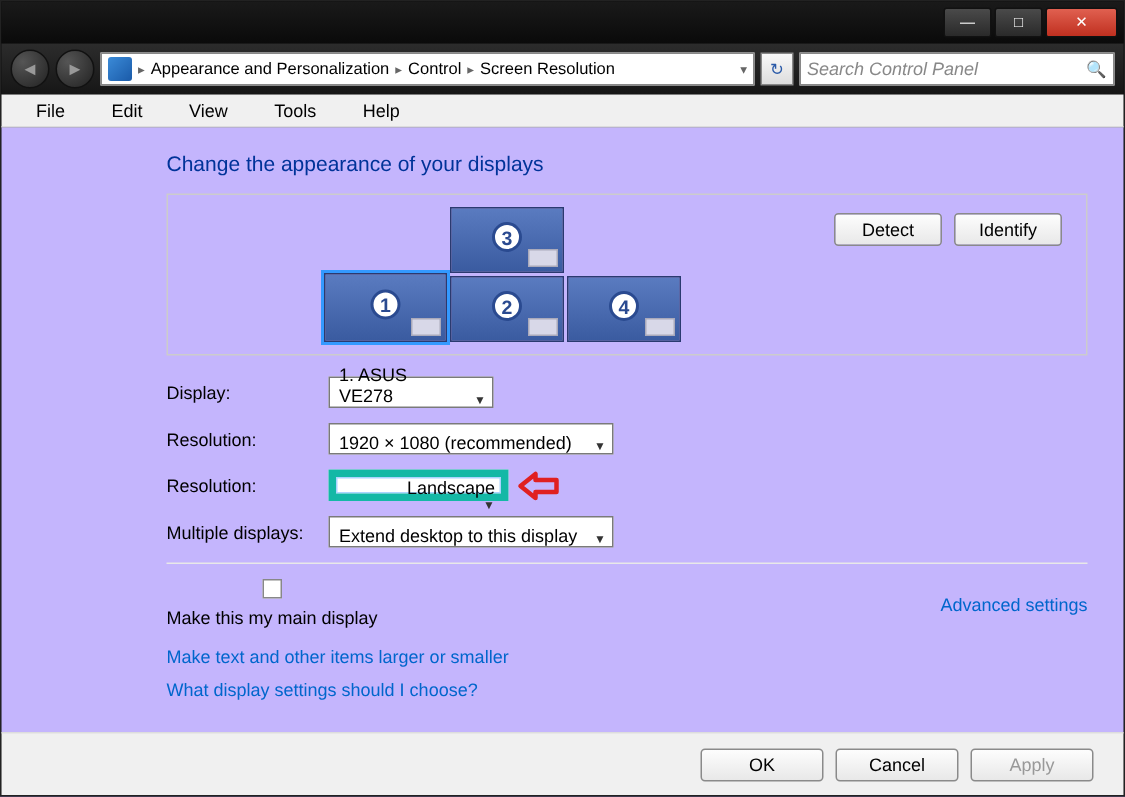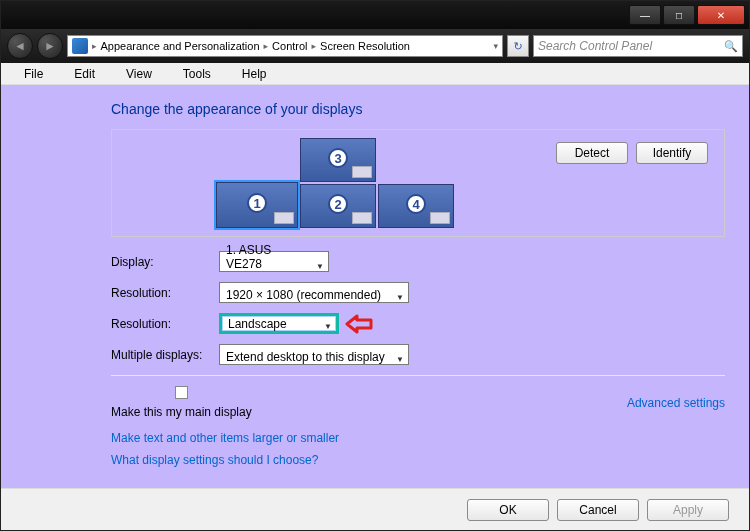--- a/index.html
+++ b/index.html
@@ -143,21 +143,21 @@
   .formrow { display: flex; align-items: center; margin-bottom: 10px; }
   .formlabel { width: 108px; }
   .dropdown {
     height: 21px; background: #fff;
     border: 1px solid #7a7a7a;
     display: inline-flex; align-items: flex-end; justify-content: space-between;
     padding: 0 4px 0 6px; font-size: 12px;
     cursor: default;
   }
   .dd-arrow { font-size: 8px; color: #333; margin-left: 6px;}
-  .highlight { border: 3px solid #14b8a6; box-shadow: 0 0 0 1px #aad4ff inset;}
+  .highlight { border: 5px solid #14b8a6; box-shadow: 0 0 0 1px #aad4ff inset; flex-direction: column;}
   .red-arrow {
     display: inline-block; margin-left: 6px;
     position: relative; width: 26px; height: 18px;
   }
   .red-arrow svg { position:absolute; top:-2px; left:0;}
   .checkrow { display:flex; align-items:center; justify-content: space-between; border-top: 1px solid #e8e8e8; padding-top: 10px; margin-top: 4px; margin-bottom: 12px;}
   .cbwrap { display:flex; align-items:center; gap:6px;flex-direction:column;}
   .checkbox { width:13px; height:13px; border:1px solid #888; background:#fff;}
   .link { color: #0066cc; cursor: default; }
   .links-block .link { display:block; margin-bottom: 8px;}

